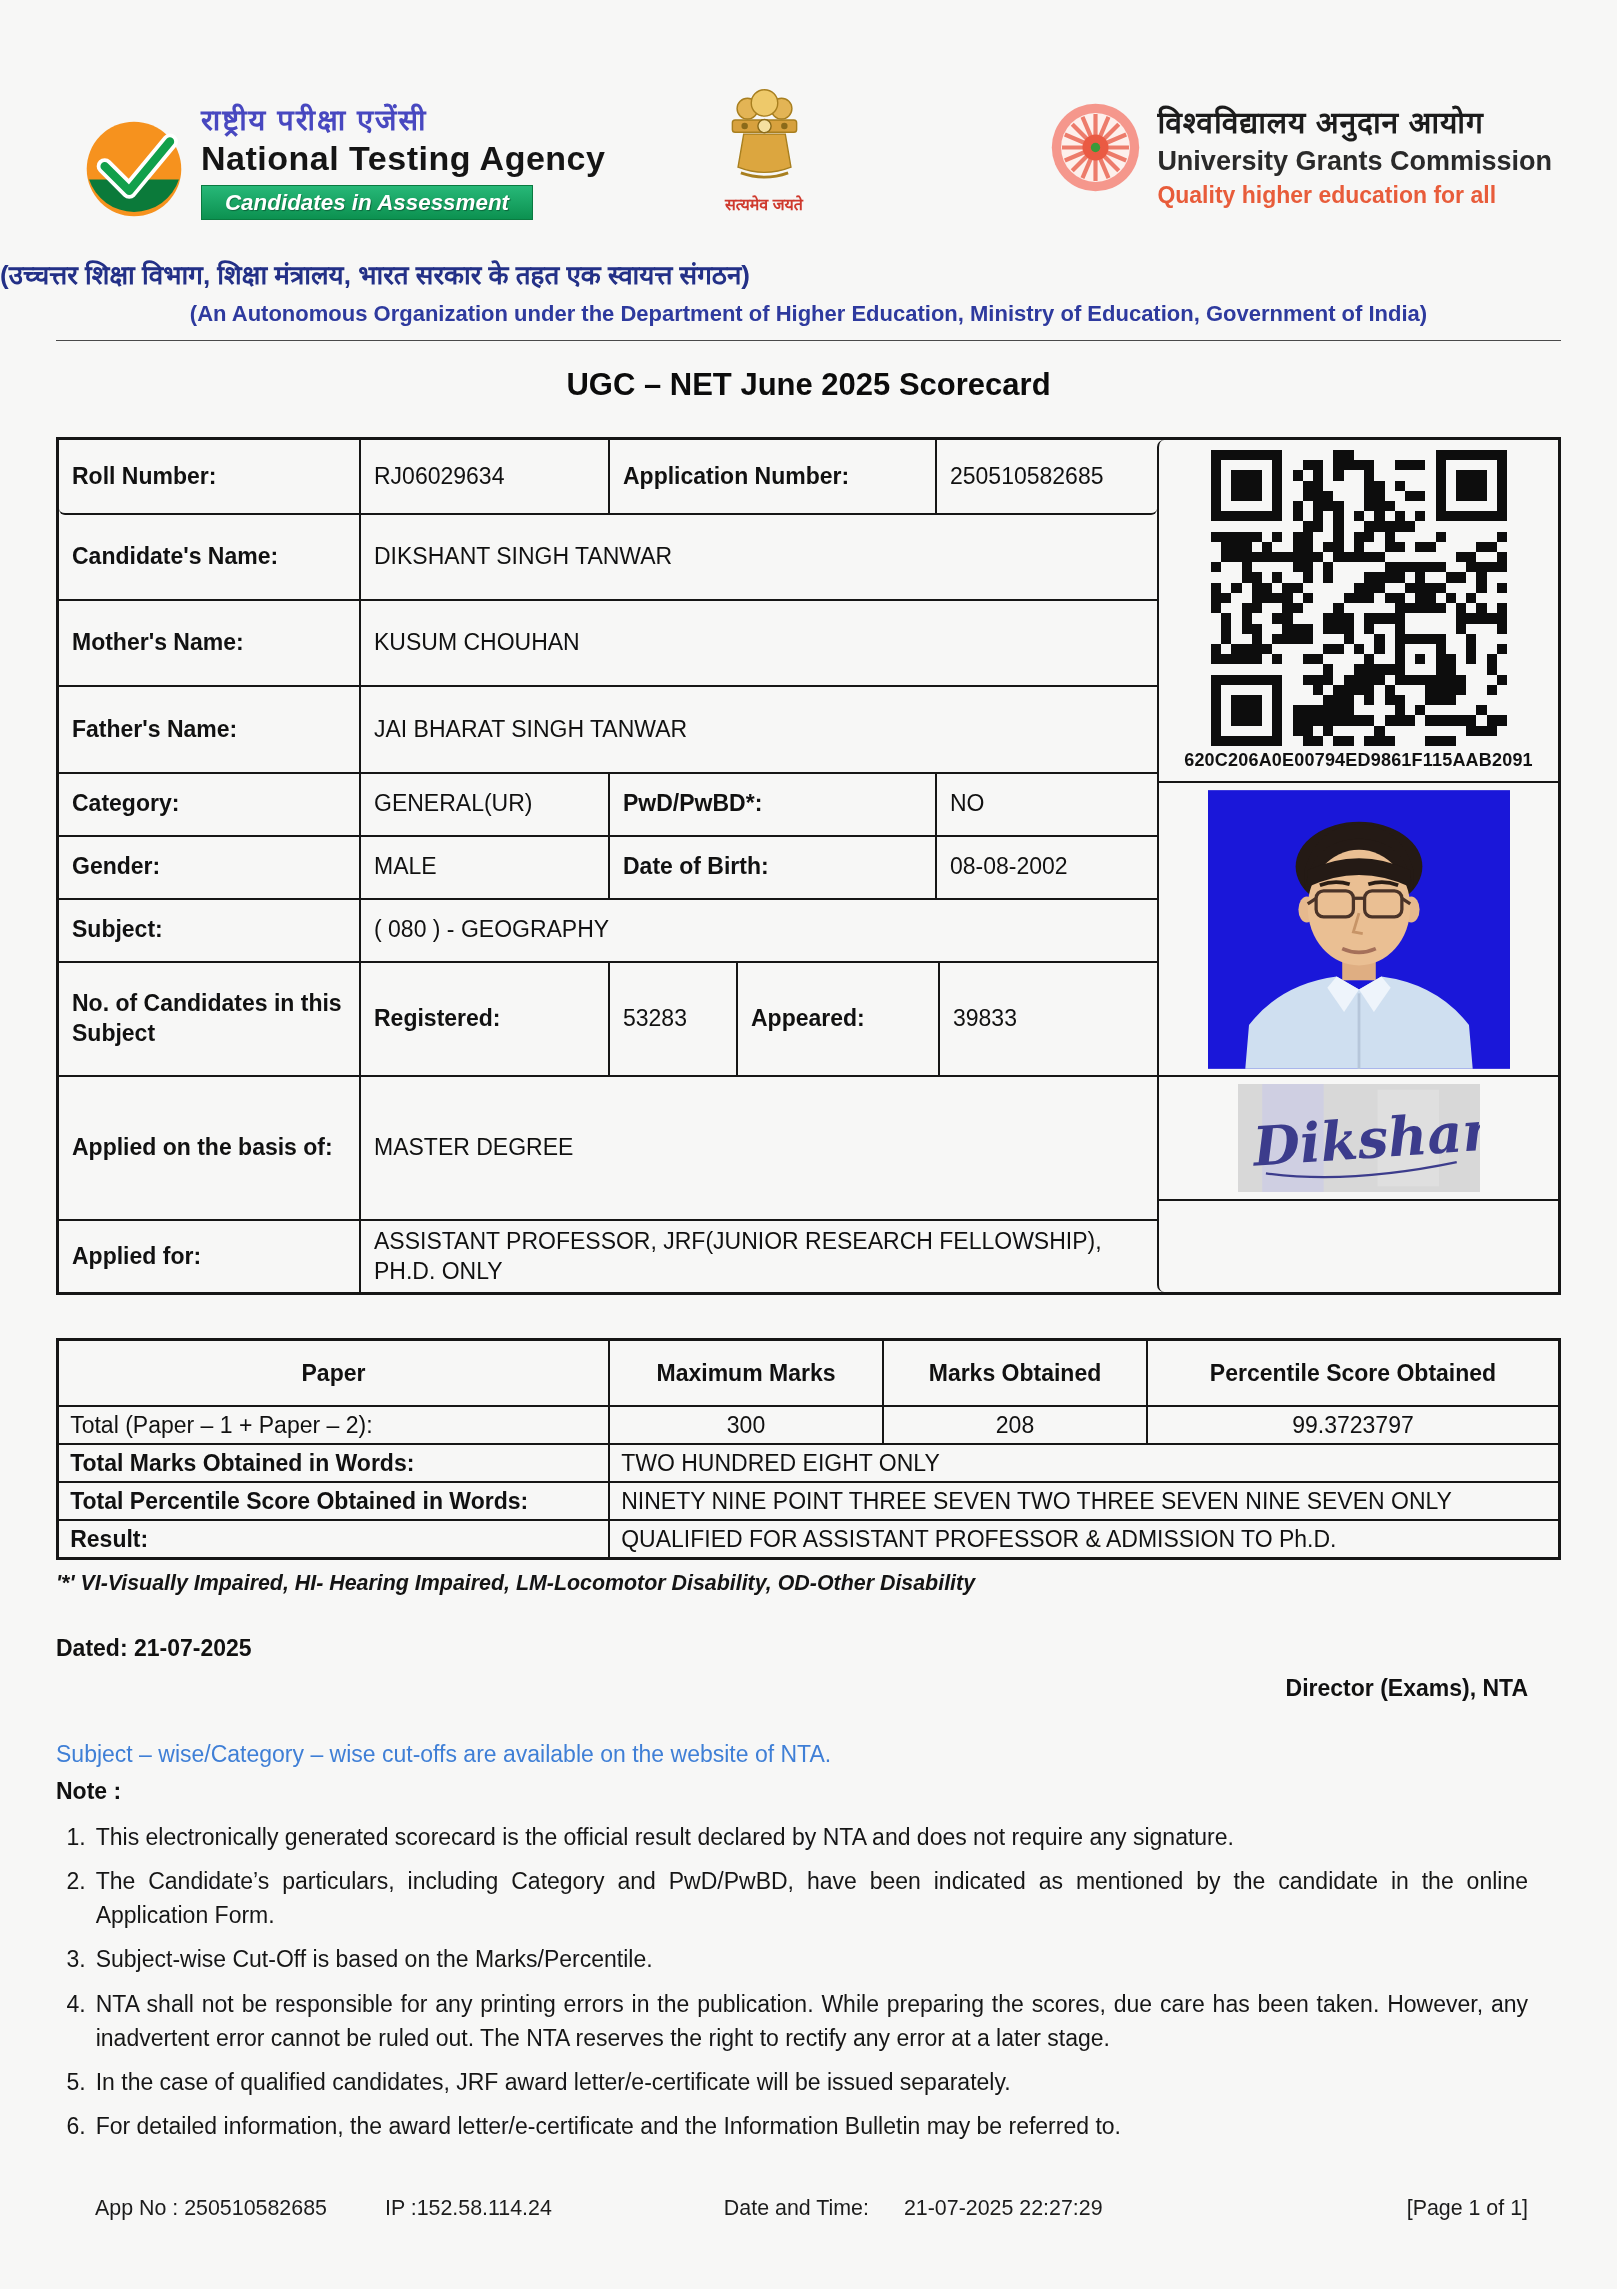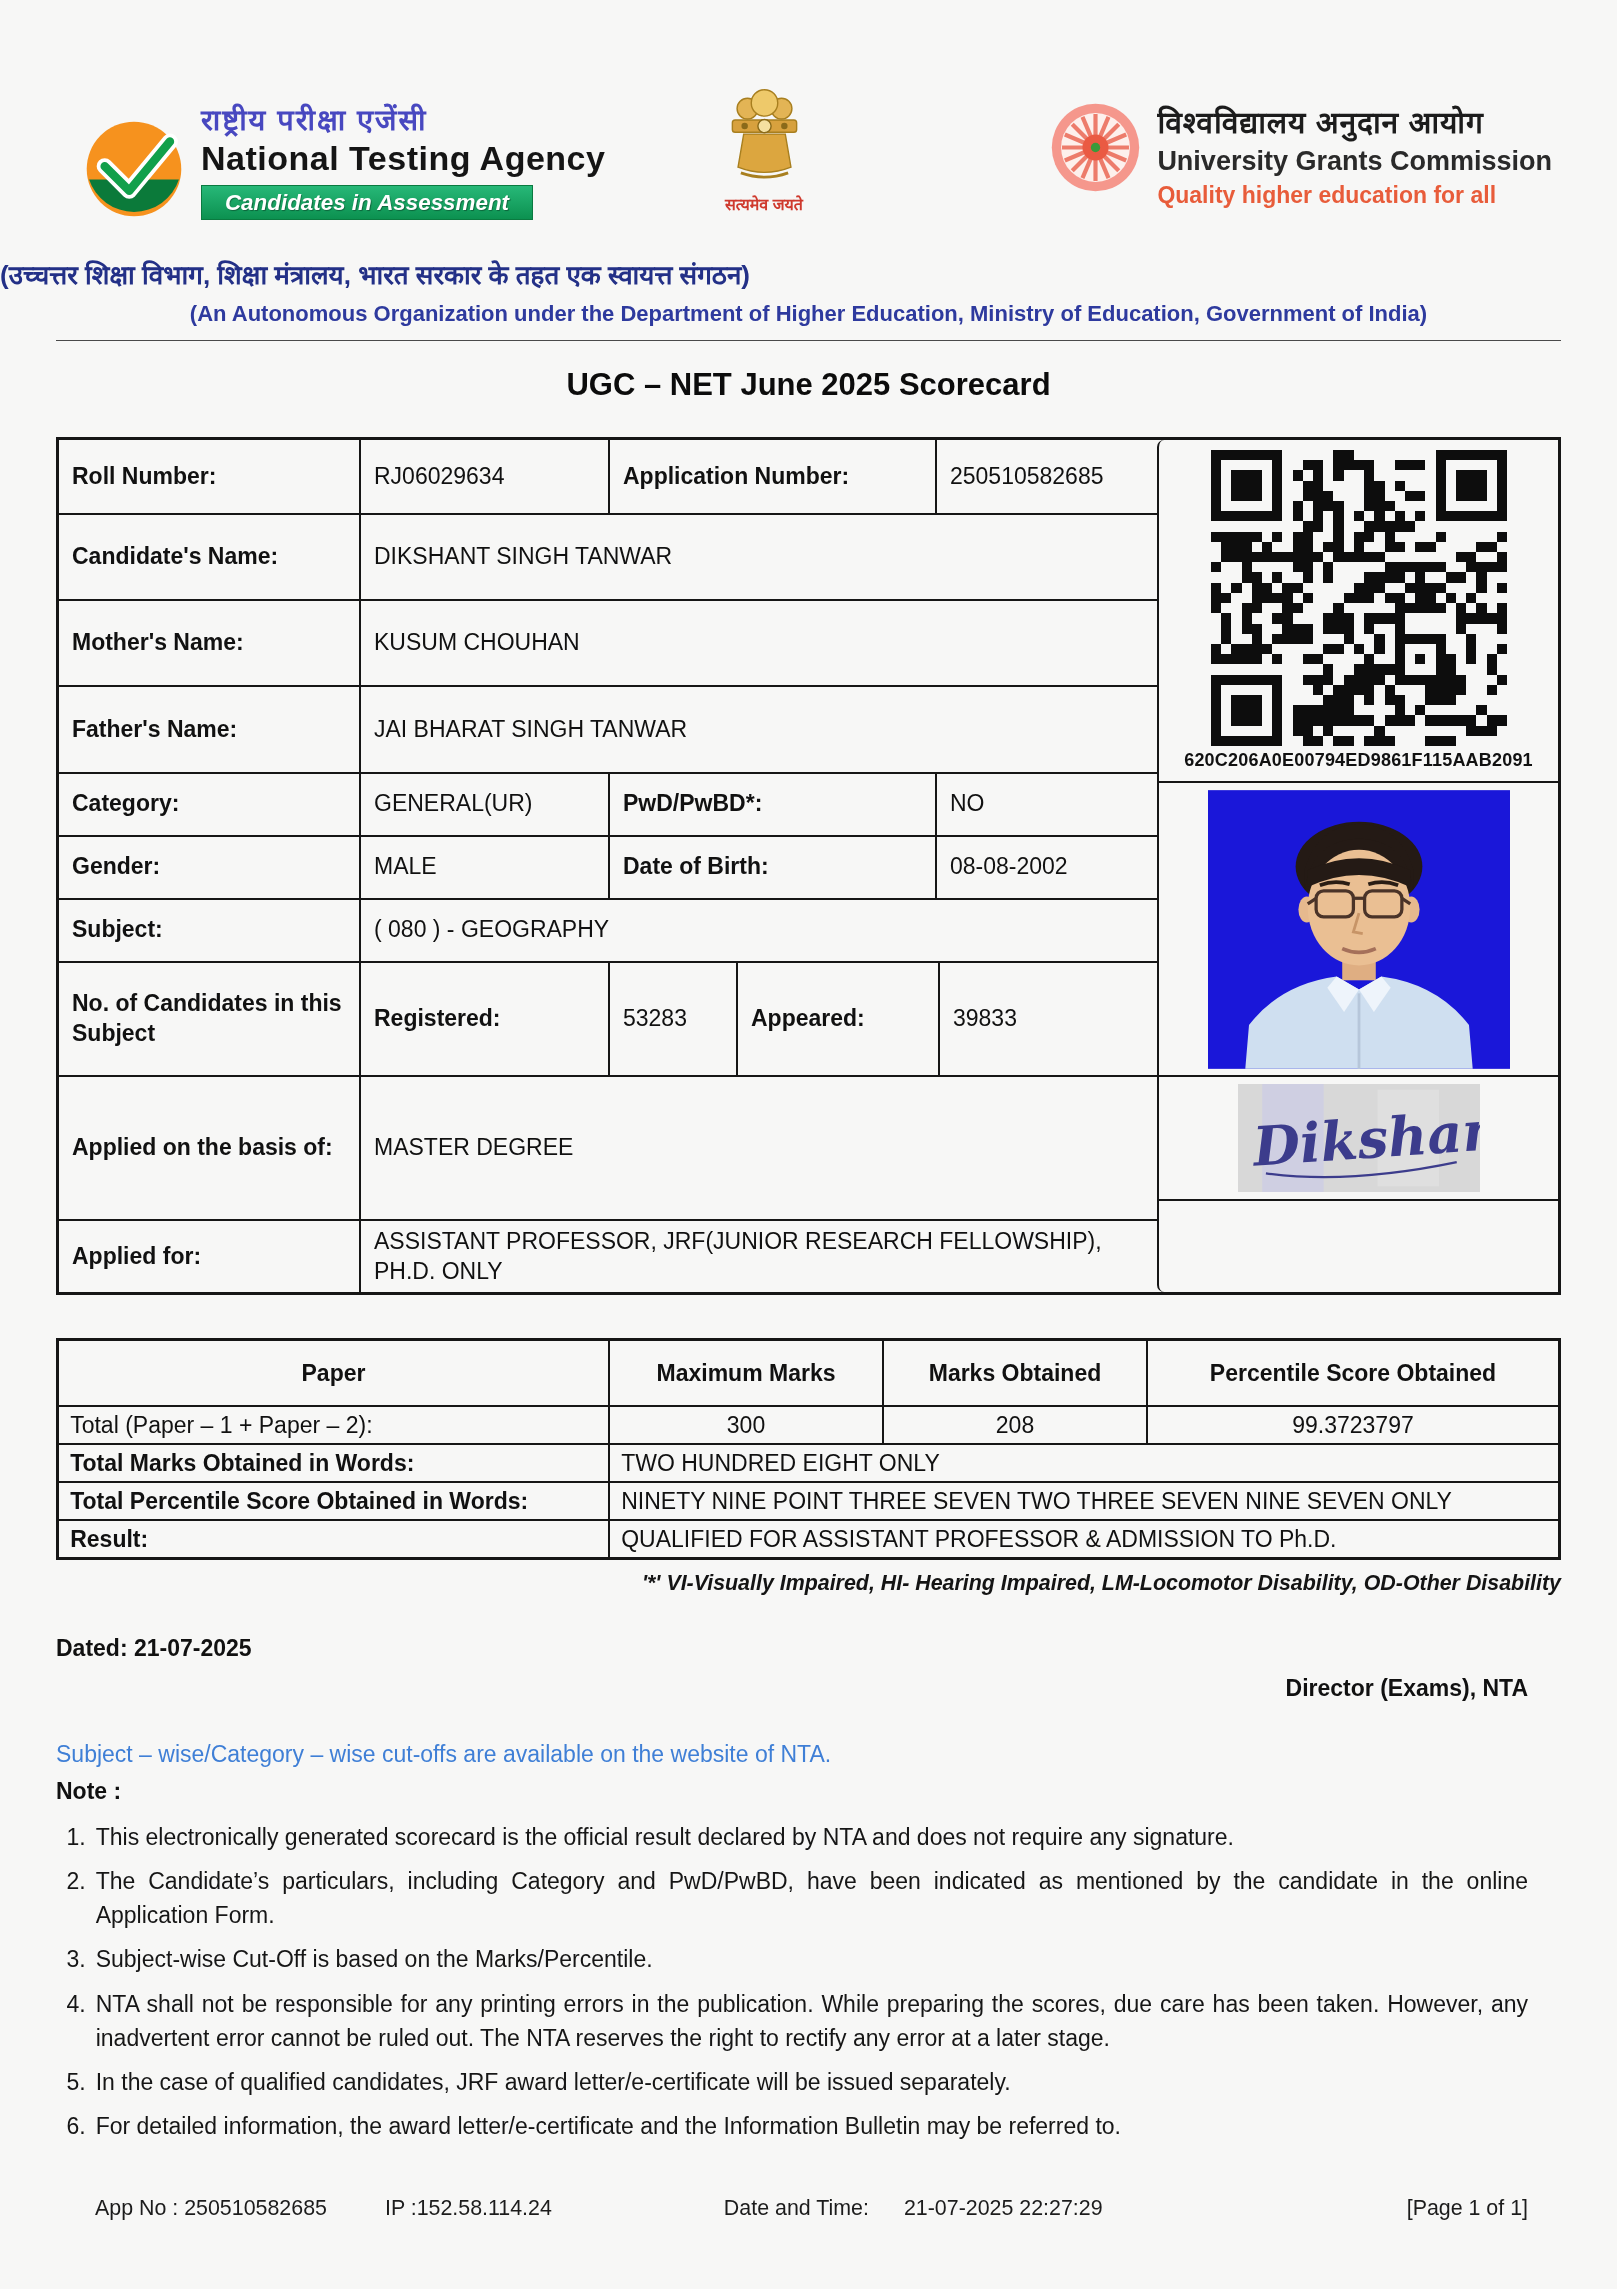--- a/index.html
+++ b/index.html
@@ -36,39 +36,39 @@
   .details { margin: 34px 56px 0; border: 3.7px solid #161616; display: flex; height: 858px; }
   .dt-left { flex: 1; display: flex; flex-direction: column; }
   .dt-row { display: flex; border-bottom: 2.8px solid #161616; }
   .dt-row:last-child { border-bottom: none; }
   .dt-cell { border-left: 2.8px solid #161616; display: flex; align-items: center;
     padding: 5.6px 9.3px 5.6px 13px; font-size: 23px; line-height: 1.3; }
   .dt-cell:first-child { border-left: none; }
   .lab { font-weight: bold; }
   .cw1 { width: 300px; } .cw2 { width: 249px; } .cw3 { width: 327px; } .cwF { flex: 1; }
   .cw5 { width: 128px; } .cw6 { width: 202px; }
-  .h1 { height: 77px; } .h2 { height: 89px; } .h3 { height: 65px; } .h4 { height: 118px; }
+  .h1 { height: 77px; border-radius: 6px; } .h2 { height: 89px; } .h3 { height: 65px; } .h4 { height: 118px; }
   .h5 { height: 149px; } .h6 { flex: 1; }
   .dt-right { width: 401px; border-left: 2.8px solid #161616; display: flex; flex-direction: column; border-radius: 7px; }
   .qr-cell { height: 343px; border-bottom: 2.8px solid #161616; display: flex; flex-direction: column; align-items: center; justify-content: center; }
   .qr-caption { font-size: 18px; font-weight: bold; margin-top: 3.7px; letter-spacing: 0.2px; }
   .photo-cell { height: 294px; border-bottom: 2.8px solid #161616; display: flex; align-items: center; justify-content: center; }
   .sig-cell { height: 124px; border-bottom: 2.8px solid #161616; display: flex; align-items: center; justify-content: center; }
   .empty-cell { flex: 1; }
   
   .score { margin: 43px 56px 0; border: 3.7px solid #161616; }
   .sc-row { display: flex; border-bottom: 2.8px solid #161616; }
   .sc-row:last-child { border-bottom: none; }
   .sc-cell { border-left: 2.8px solid #161616; display: flex; align-items: center; padding: 3.7px 11.2px; font-size: 23px; }
   .sc-cell:first-child { border-left: none; }
   .sc1 { width: 549px; } .sc2 { width: 274px; } .sc3 { width: 264px; } .scF { flex: 1; }
   .sc-h { height: 64px; font-weight: bold; justify-content: center; text-align: center; }
   .sc-d { height: 36px; }
   .ctr { justify-content: center; }
-  .footnote { margin: 11.2px 56px 0; font-style: italic; font-weight: bold; font-size: 21.4px; color: #141414; text-align: right; }
+  .footnote { margin: 11.2px 56px 0; font-style: italic; font-weight: bold; font-size: 21.4px; color: #141414; }
   
   .dated { margin: 39px 56px 0; font-weight: bold; font-size: 23px; }
   .director { margin: 13px 89px 0 56px; text-align: right; font-weight: bold; font-size: 23px; }
   .cutoff { margin: 39px 56px 0; color: #3f7fd6; font-size: 23px; }
   .note-label { margin: 9.3px 56px 0; font-weight: bold; font-size: 23px; }
   .notes { margin: 15px 89px 0 58px; padding-left: 34px; font-size: 23px; }
   .notes li { margin-bottom: 10.3px; text-align: justify; line-height: 1.48; padding-left: 3.7px; color: #161616; }
   .page-footer { margin: 52px 56px 12px; display: flex; align-items: baseline; font-size: 21.4px; color: #1c1c1c; }
   .f-app { margin-left: 39px; } .f-ip { margin-left: 58px; }
   .f-dtl { margin-left: 172px; } .f-dtv { margin-left: 35px; }

